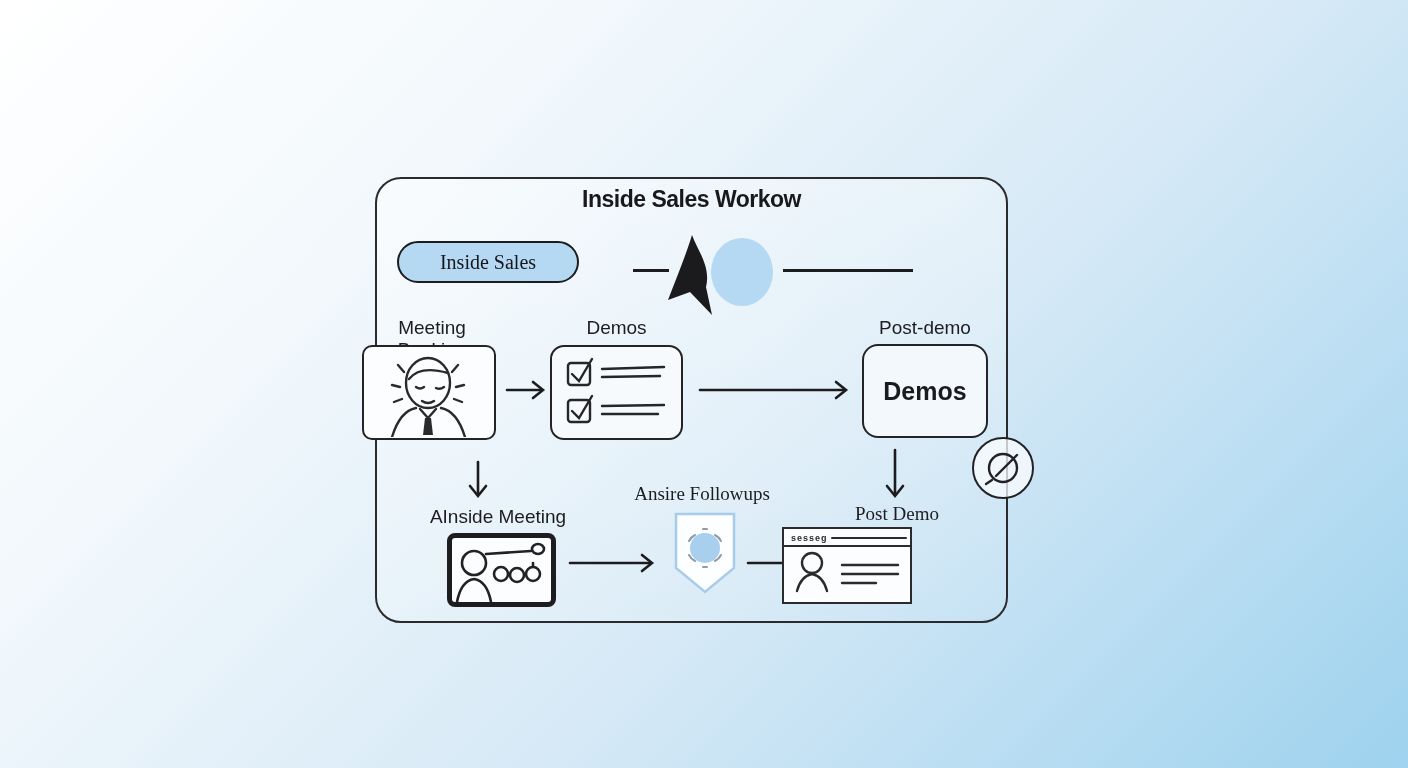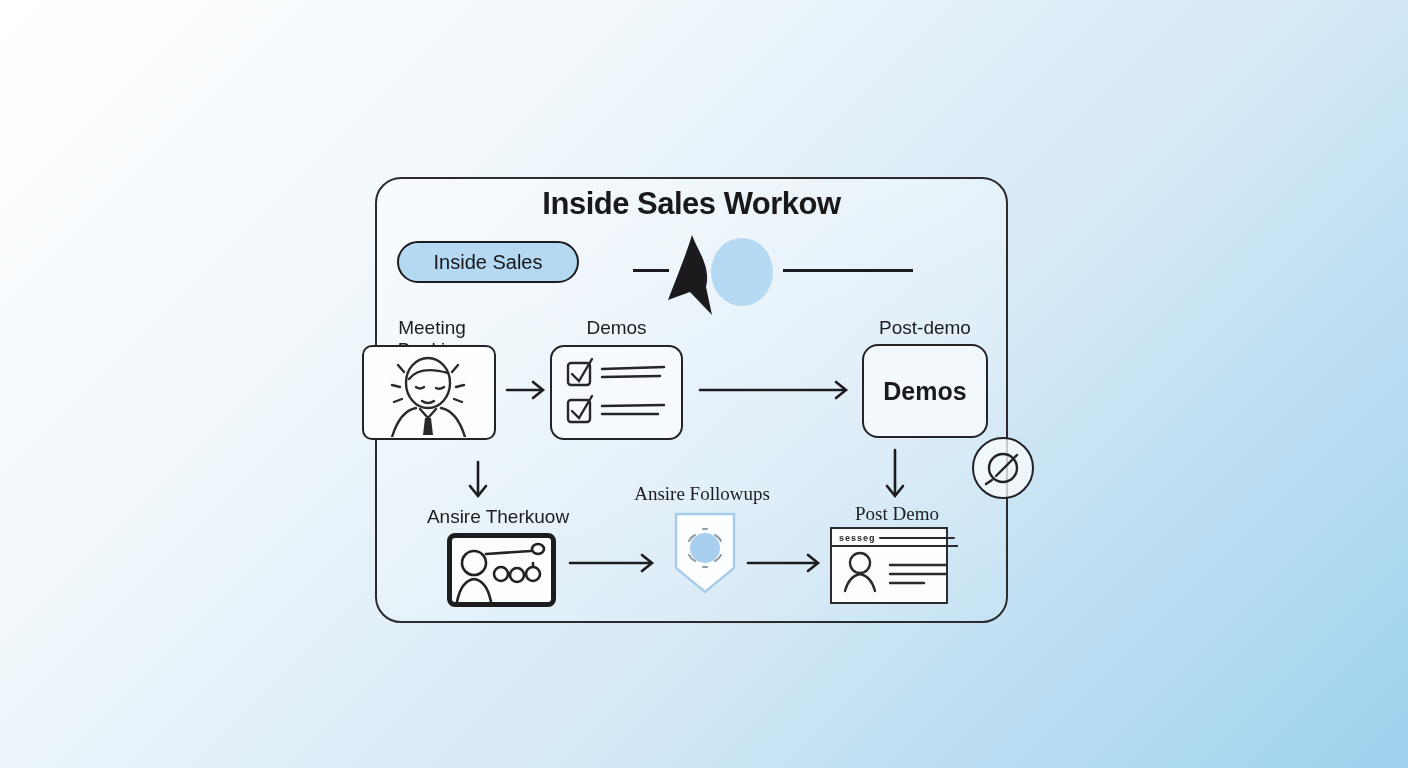--- a/index.html
+++ b/index.html
@@ -10,27 +10,27 @@
   }
   
   .wf-container{
     position:absolute;left:375px;top:177px;width:633px;height:446px;
     border:2px solid #2b2b2e;border-radius:26px;
     background:linear-gradient(160deg,rgba(255,255,255,0.45),rgba(255,255,255,0.05));
     box-sizing:border-box;
   }
   .wf-title{
     position:absolute;left:375px;top:186px;width:633px;text-align:center;
-    font-size:31px;font-weight:700;color:#19191c;letter-spacing:-0.5px;
+    font-size:23px;font-weight:700;color:#19191c;letter-spacing:-0.5px;
   }
   .badge{
     position:absolute;left:397px;top:241px;width:182px;height:42px;
     background:#b5d9f2;border:2px solid #1c1c1f;border-radius:24px;
     display:flex;align-items:center;justify-content:center;
-    font-size:20px;color:#17171a;box-sizing:border-box;
+    font-size:20px;color:#17171a;box-sizing:border-box;font-family:Liberation Serif, serif;
   }
   .decor-line{position:absolute;height:3px;background:#1c1c1e;top:269px;}
   .line-left{left:633px;width:36px;}
   .line-right{left:783px;width:130px;}
   .cursor-wrap{position:absolute;left:648px;top:227px;width:140px;height:100px;}
 
   .step-label{
     position:absolute;font-size:19px;color:#1d1d20;text-align:center;font-weight:500;
   }
   .box{
@@ -45,21 +45,21 @@
   }
   .box-demos-text{font-size:25px;font-weight:700;color:#1b1b1e;}
 
   .arrow{position:absolute;}
   .tablet{
     position:absolute;left:447px;top:533px;width:109px;height:74px;box-sizing:border-box;
     border:5px solid #1d1d20;border-radius:8px;background:#fbfdfe;
   }
   .shield-wrap{position:absolute;left:673px;top:511px;width:64px;height:84px;}
   .card{
-    position:absolute;left:830px;top:527px;width:118px;height:77px;box-sizing:border-box;
+    position:absolute;left:782px;top:527px;width:130px;height:77px;box-sizing:border-box;
     border:2px solid #2b2b2e;background:#fcfdfe;
   }
   .card-header-text{
     position:absolute;left:7px;top:4px;font-size:9px;font-weight:700;color:#2a2a2d;
     letter-spacing:1px;
   }
   .compass{
     position:absolute;left:972px;top:437px;width:62px;height:62px;box-sizing:border-box;
     border:2.5px solid #222226;border-radius:50%;background:rgba(249,252,254,0.75);
   }
@@ -173,21 +173,21 @@
   <div class="compass">
     <svg width="57" height="57" viewBox="0 0 57 57">
       <g stroke="#222226" stroke-width="2.4" fill="none" stroke-linecap="round">
         <circle cx="29" cy="29" r="14"></circle>
         <line x1="22" y1="37" x2="43" y2="16"></line>
         <line x1="12" y1="45" x2="18" y2="41"></line>
       </g>
     </svg>
   </div>
 
-  <div class="step-label" style="left:417px;top:506px;width:162px;">Ansire Therkuow</div>
+  <div class="step-label" style="left:417px;top:506px;width:162px;">AInside Meeting</div>
   <div class="tablet">
     <svg width="99" height="64" viewBox="0 0 99 64">
       <g stroke="#222226" stroke-width="2.6" fill="none" stroke-linecap="round">
         <circle cx="22" cy="25" r="12"></circle>
         <path d="M5,64 Q9,43 22,41 Q35,43 39,64"></path>
         <line x1="34" y1="16" x2="79" y2="13"></line>
         <ellipse cx="86" cy="11" rx="6" ry="5"></ellipse>
         <circle cx="49" cy="36" r="7"></circle>
         <circle cx="65" cy="37" r="7"></circle>
         <circle cx="81" cy="36" r="7"></circle>

